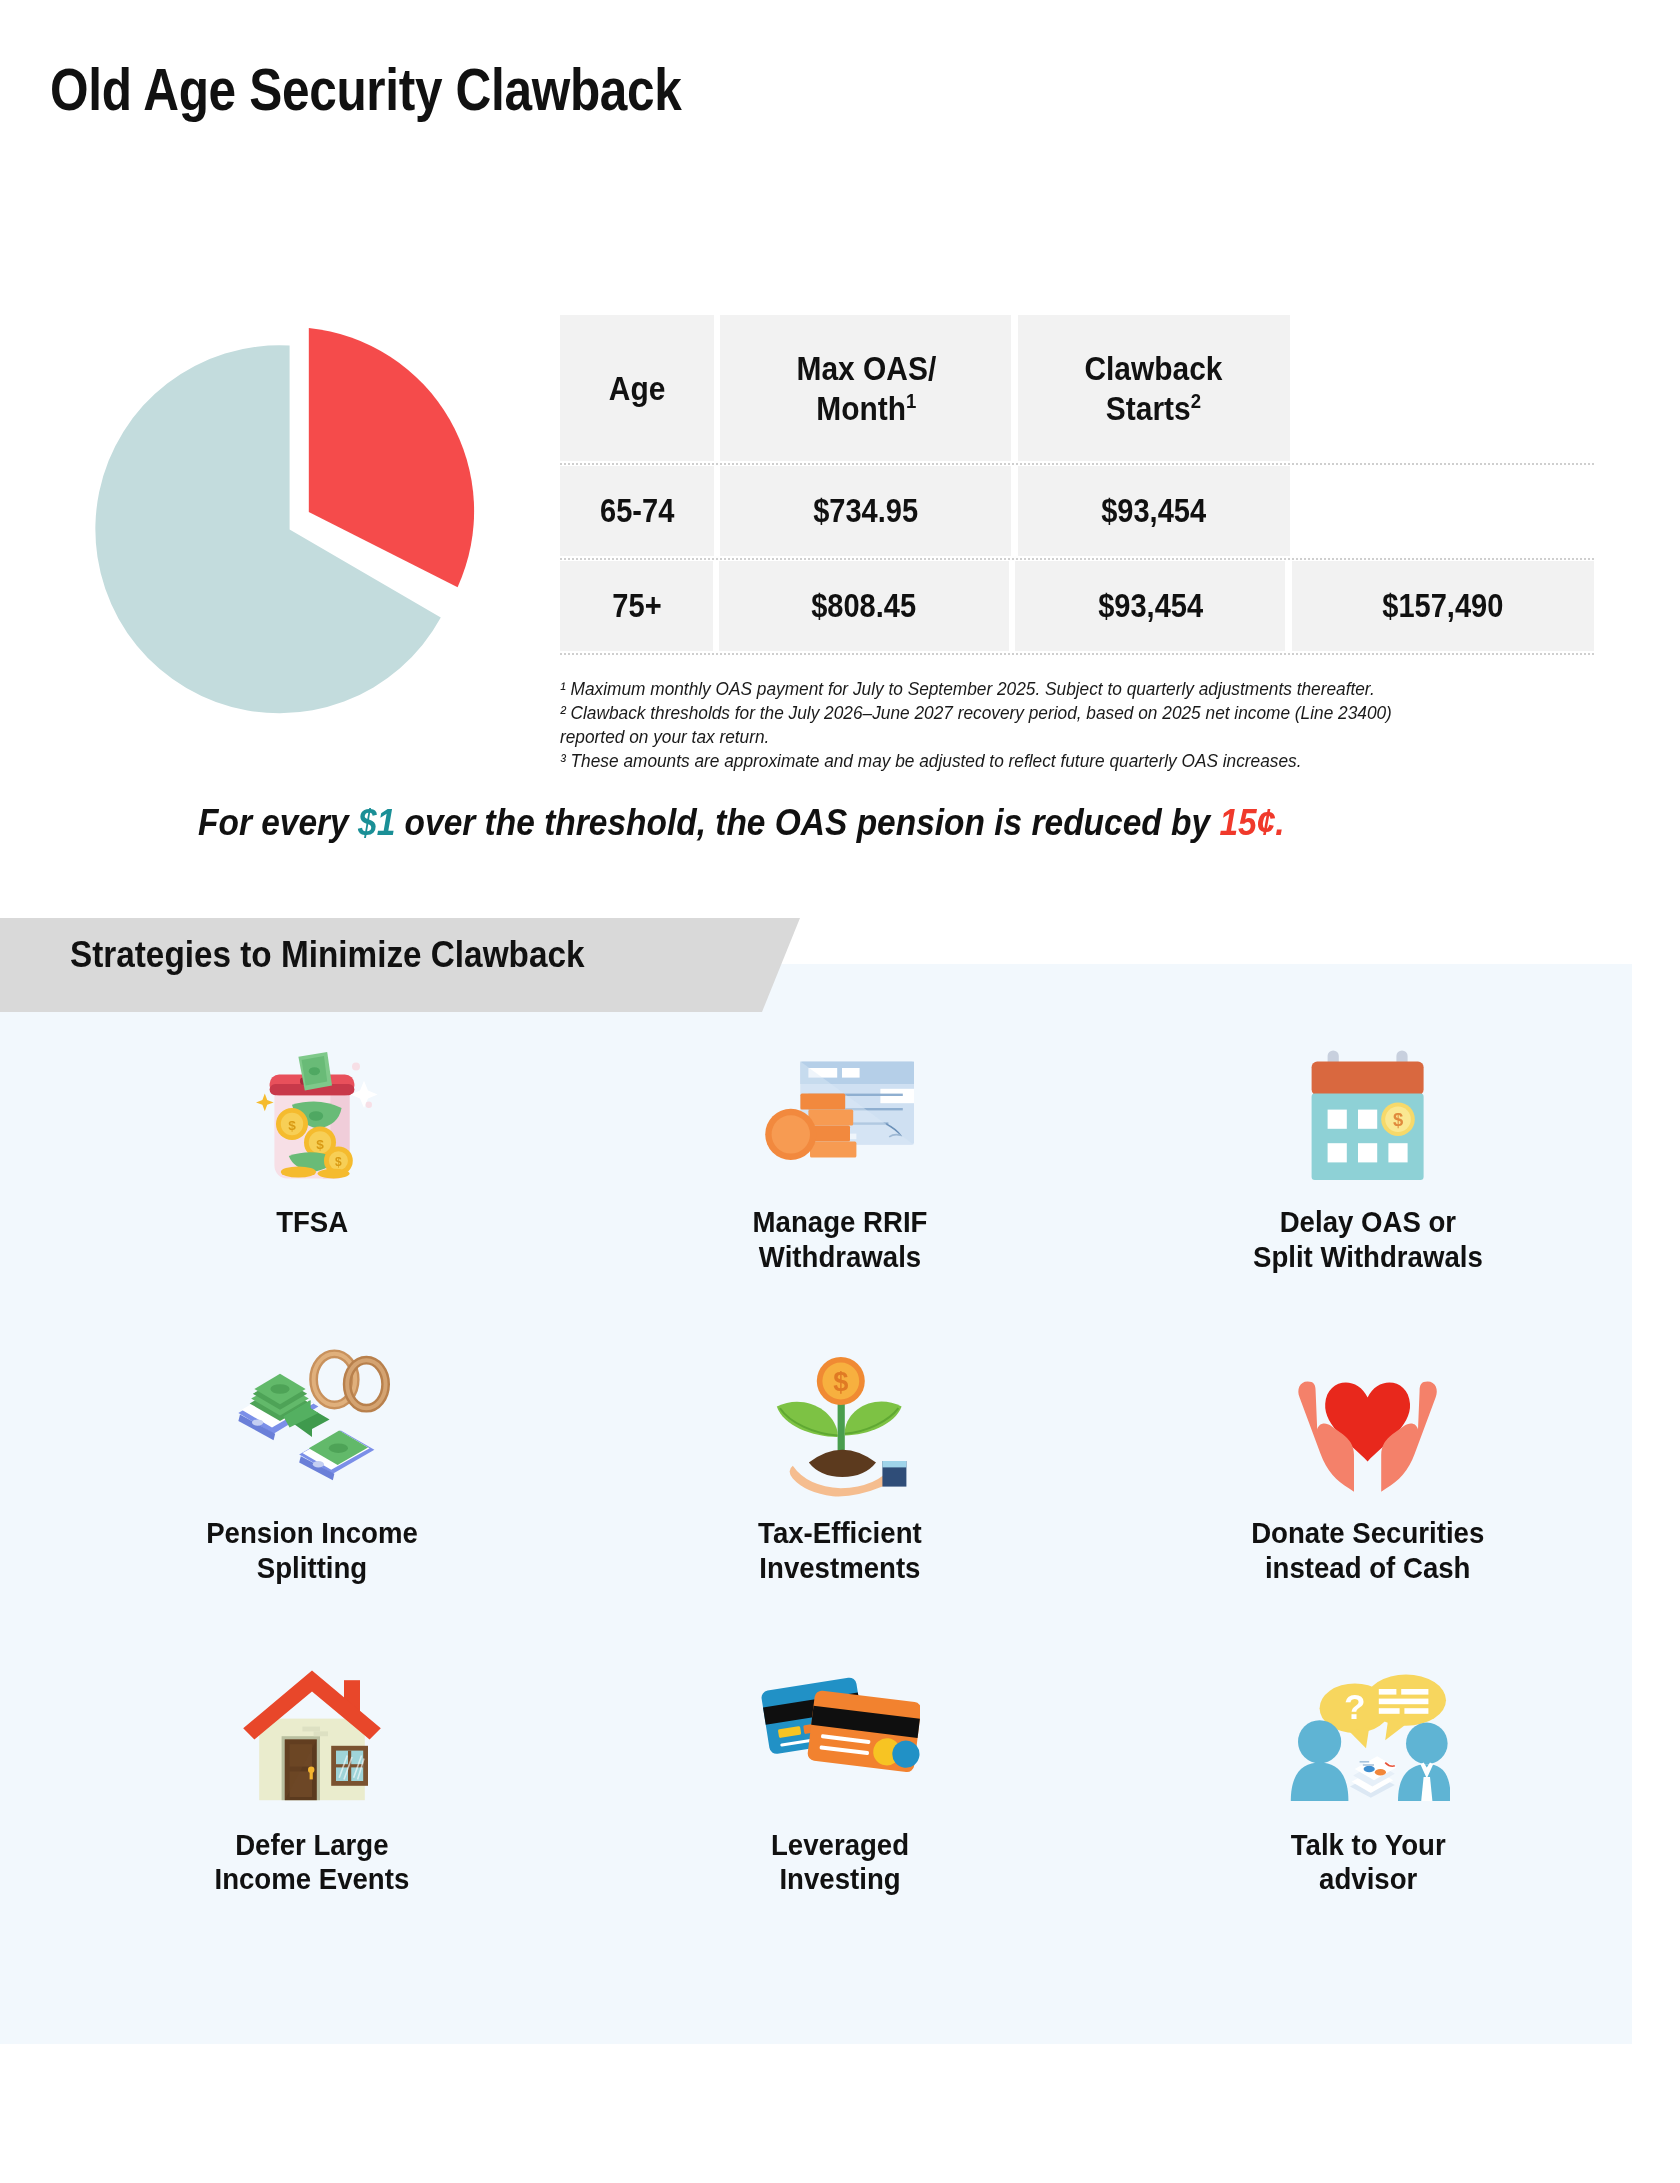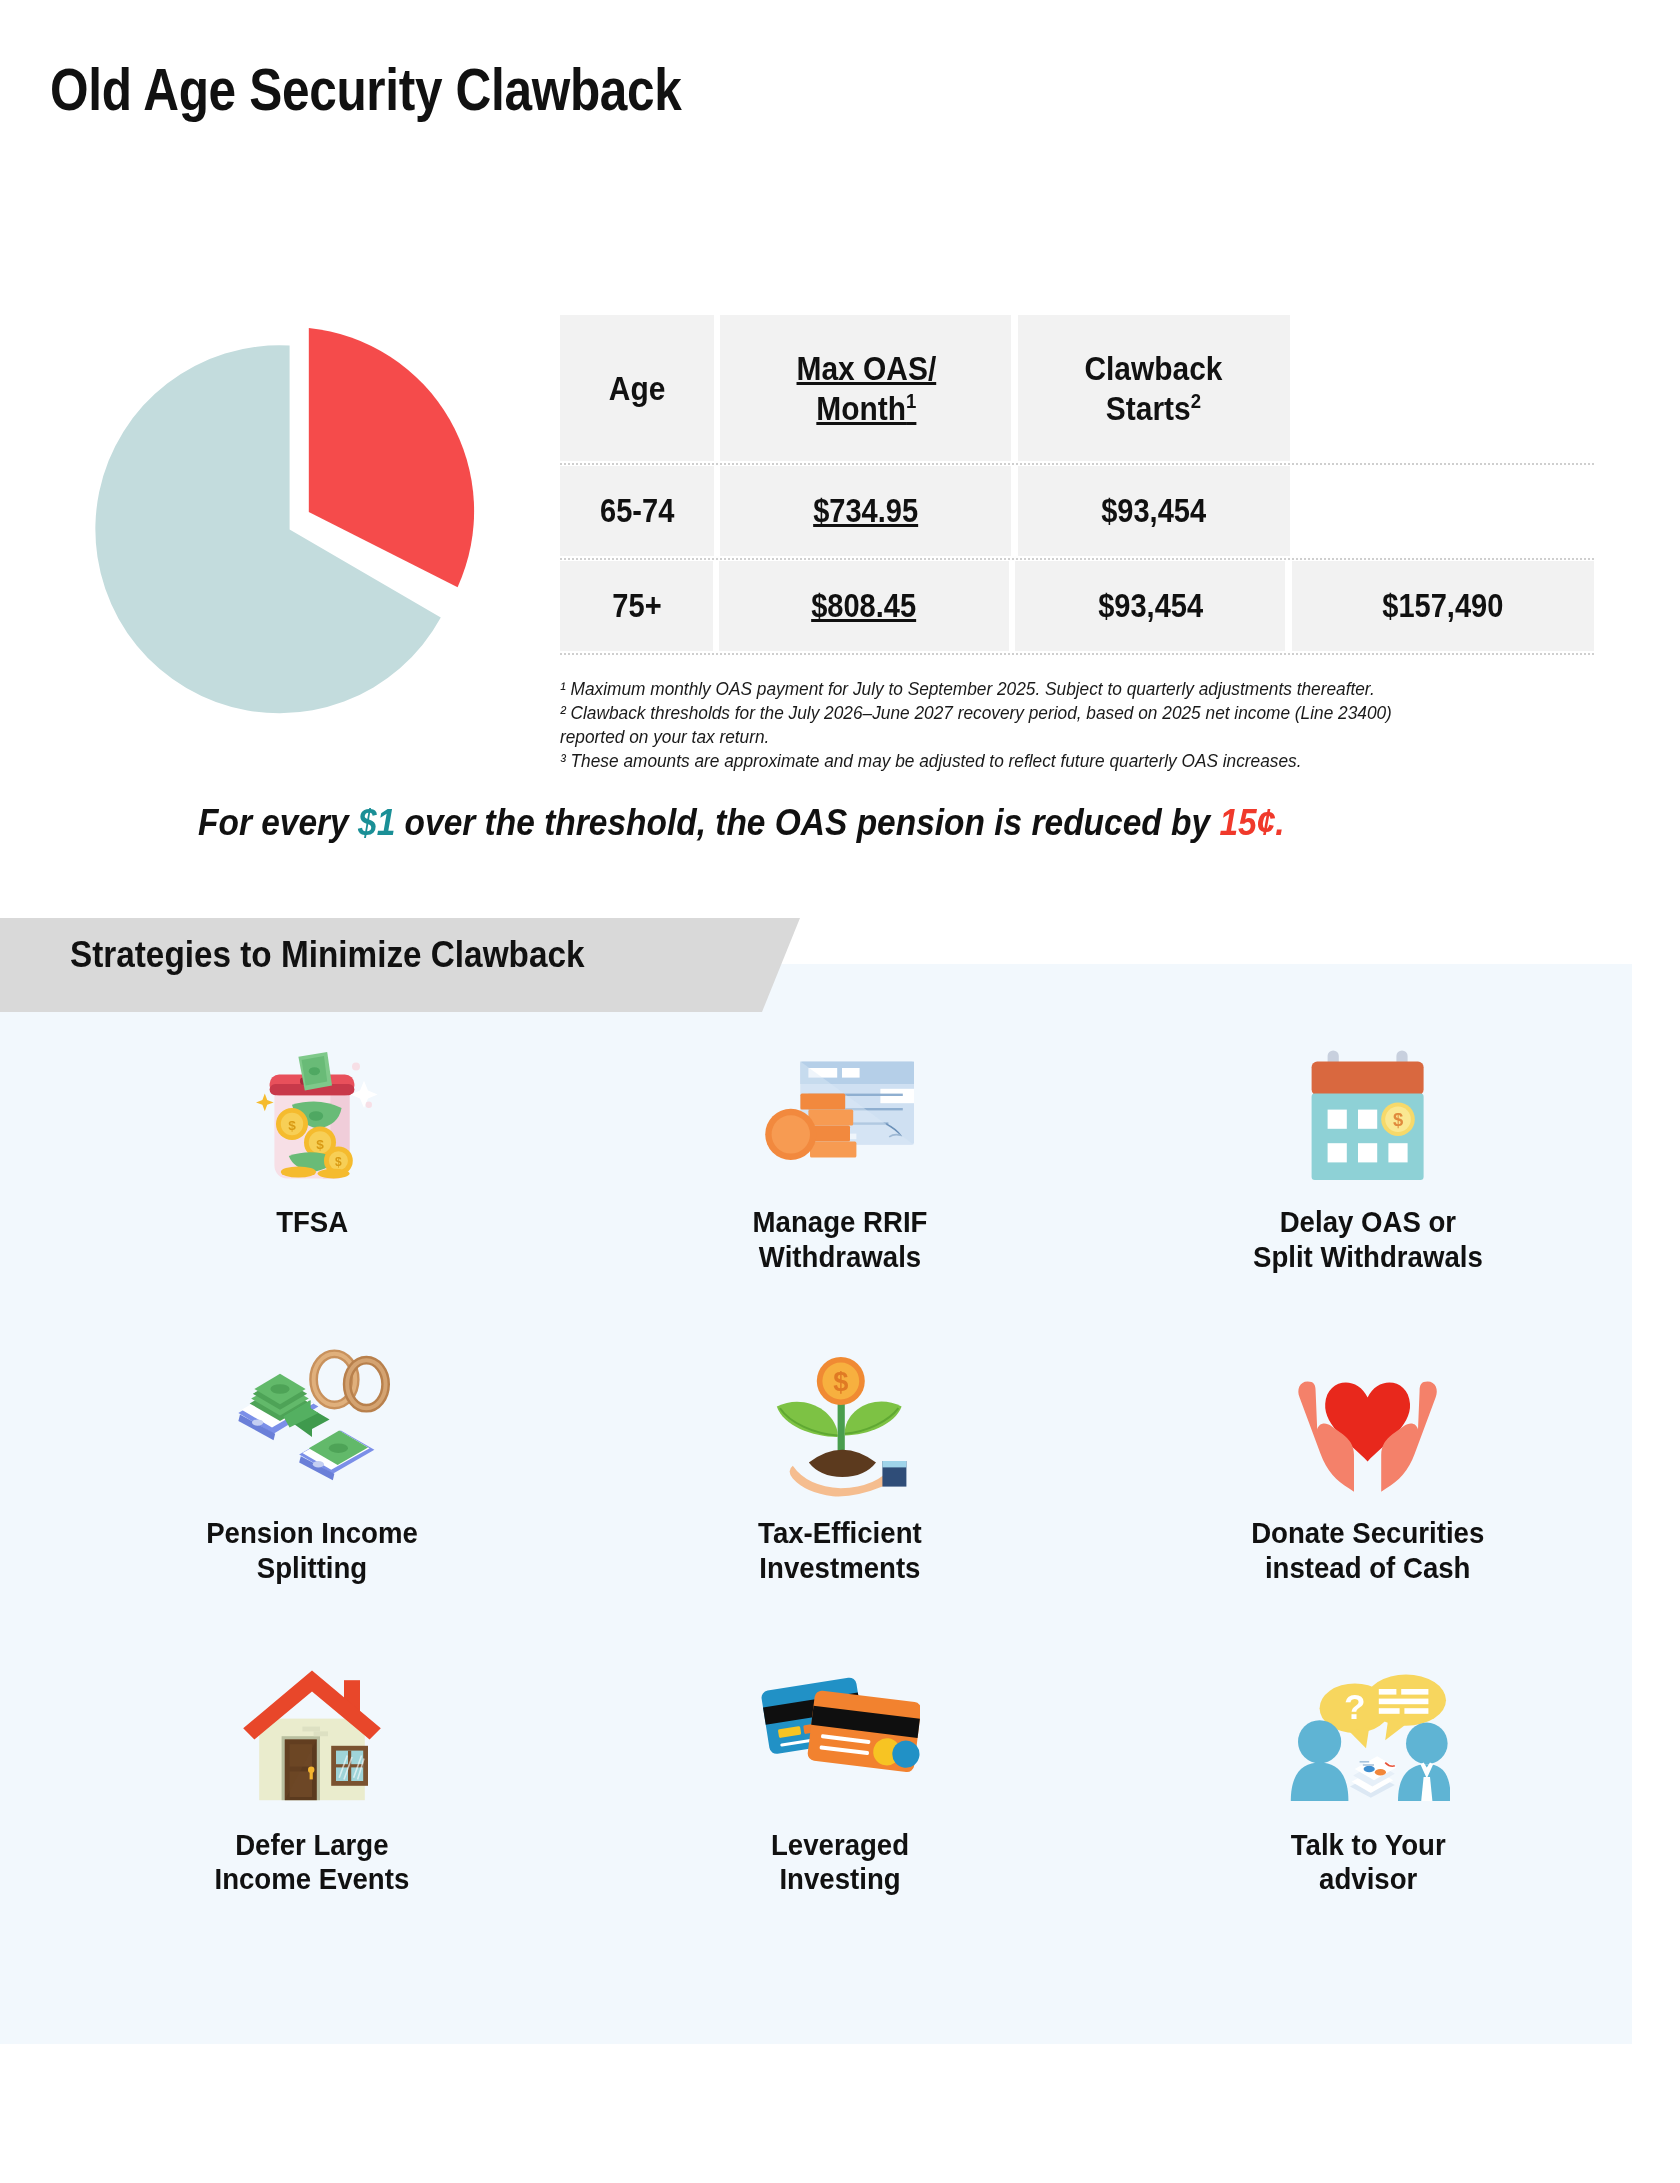--- a/index.html
+++ b/index.html
@@ -33,21 +33,21 @@
   .table { position: absolute; left: 560px; top: 315px; width: 1034px; }
   .trow { display: flex; width: 100%; }
   .tcell {
     background: #f2f2f2;
     display: flex; align-items: center; justify-content: center;
     text-align: center;
     font-weight: 700;
     color: #111;
   }
   .tcell.age   { width: 154px; }
-  .tcell.c2    { width: 291px; text-decoration: underline; }
+  .tcell.c2    { width: 291px; }
   .tcell.c3    { width: 272px; }
   .tcell.c4    { width: 304px; }
   .gap { width: 6.4px; background: #ffffff; }
   .thead .tcell { height: 146px; font-size: 34px; line-height: 1.18; }
   .tbody-row .tcell { height: 90px; font-size: 33px; }
   .thead .tcell span.inner,
   .tbody-row .tcell span.inner { display:block; transform: scaleX(0.88); }
   .sep {
     height: 0; border-top: 2.4px dotted #cfcfcf;
     width: 100%;

